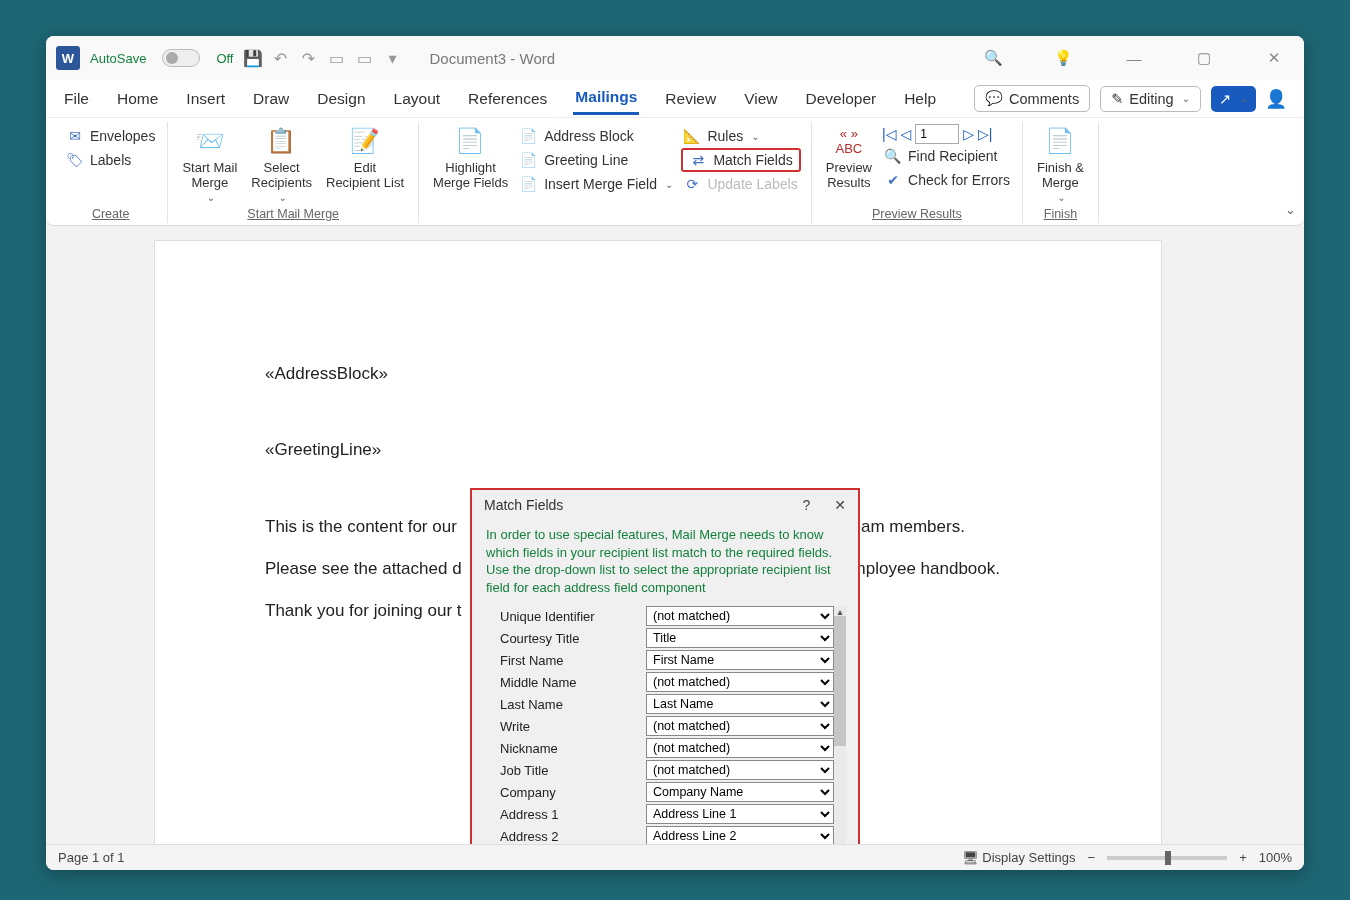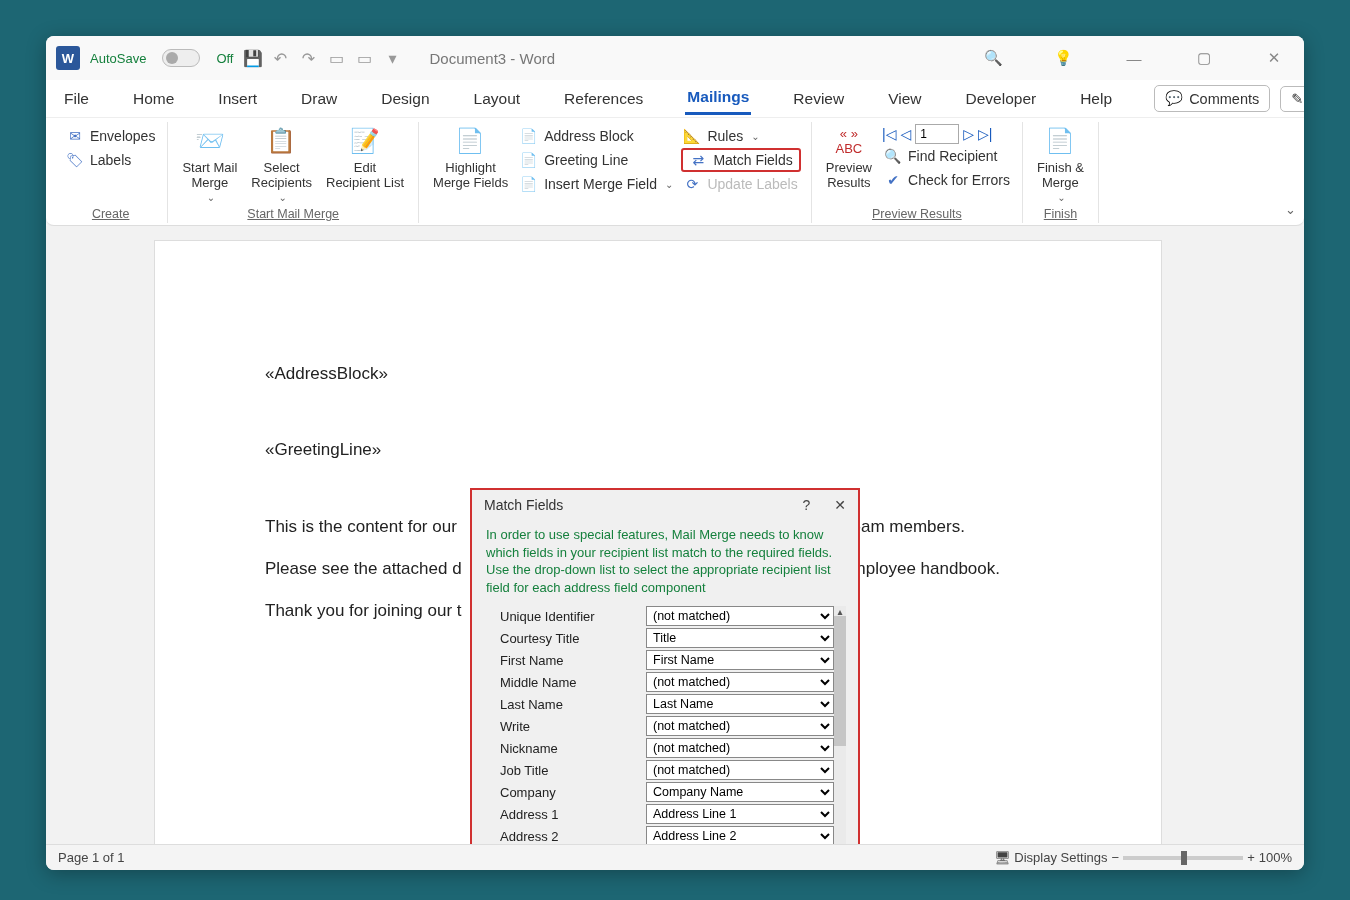--- a/index.html
+++ b/index.html
@@ -12,21 +12,21 @@
 .autosave { font-size: 13px; color: #15803d; display: flex; align-items: center; gap: 16px; margin-right: 10px; }
 .toggle { width: 38px; height: 18px; border: 1px solid #bbb; border-radius: 10px; position: relative; background: #eee; }
 .toggle::after { content: ""; position: absolute; width: 12px; height: 12px; background: #aaa; border-radius: 50%; top: 2px; left: 3px; }
 .qat { display: flex; gap: 10px; color: #999; font-size: 16px; margin-right: 18px; }
 .qat span { width: 18px; text-align: center; }
 .doctitle { font-size: 15px; color: #777; margin-left: 10px; }
 .titlebar-right { margin-left: auto; display: flex; gap: 30px; color: #888; align-items: center; }
 .titlebar-right .wbtn { width: 40px; text-align: center; font-size: 15px; }
 
 
-.tabs { height: 38px; display: flex; align-items: center; gap: 40px; padding: 0 16px; background: #fff; font-size: 15.5px; color: #333; border-bottom: 1px solid #eee; }
+.tabs { height: 38px; display: flex; align-items: center; gap: 24px; padding: 0 16px; background: #fff; font-size: 15.5px; color: #333; border-bottom: 1px solid #eee; }
 .tabs .tab { padding: 6px 2px; cursor: pointer; }
 .tabs .tab.active { color: #185abd; border-bottom: 3px solid #185abd; font-weight: 600; }
 .tabs .right { margin-left: auto; display: flex; align-items: center; gap: 10px; }
 .pill { border: 1px solid #bbb; border-radius: 5px; padding: 4px 10px; font-size: 14.5px; display: flex; align-items: center; gap: 6px; background: #fff; }
 .share-pill { background: #185abd; color: #fff; border: none; padding: 5px 8px; }
 
 
 .ribbon { background: #fff; border-bottom: 1px solid #ddd; display: flex; padding: 4px 8px 2px; box-shadow: 0 2px 3px rgba(0,0,0,0.06); border-radius: 0 0 8px 8px; position: relative; }
 .group { border-right: 1px solid #e4e4e4; padding: 2px 10px 0; display: flex; flex-direction: column; }
 .group:last-child { border-right: none; }
@@ -59,21 +59,21 @@
 .dlist { position: relative; padding: 0 24px 0 14px; overflow: hidden; max-height: 284px; }
 .drow { display: flex; align-items: center; margin-bottom: 2px; }
 .drow .lbl { width: 160px; padding-left: 14px; }
 .drow select { flex: 1; height: 20px; font-size: 12.5px; border: 1px solid #888; background: #fff; padding: 0 2px; }
 .dscroll { position: absolute; right: 12px; top: 0; bottom: 0; width: 12px; background: #eaeaea; }
 .dthumb { position: absolute; right: 0; top: 10px; width: 12px; height: 130px; background: #c6c6c6; }
 .dscroll .ar { position: absolute; width: 12px; height: 12px; left: 0; font-size: 10px; text-align: center; color: #555; }
 
 
 .status { height: 26px; background: #f4f4f4; border-top: 1px solid #ddd; display: flex; align-items: center; padding: 0 12px; font-size: 13px; color: #444; }
-.status .right { margin-left: auto; display: flex; align-items: center; gap: 4px; }
+.status .right { margin-left: auto; display: flex; align-items: center; gap: 12px; }
 .zoom-track { width: 120px; height: 4px; background: #ccc; position: relative; }
 .zoom-track::after { content: ""; position: absolute; width: 6px; height: 14px; background: #666; top: -5px; left: 58px; }
 </style>
 </head>
 <body>
 
 <div class="app">
 
   <div class="titlebar">
     <div class="wicon">W</div>

